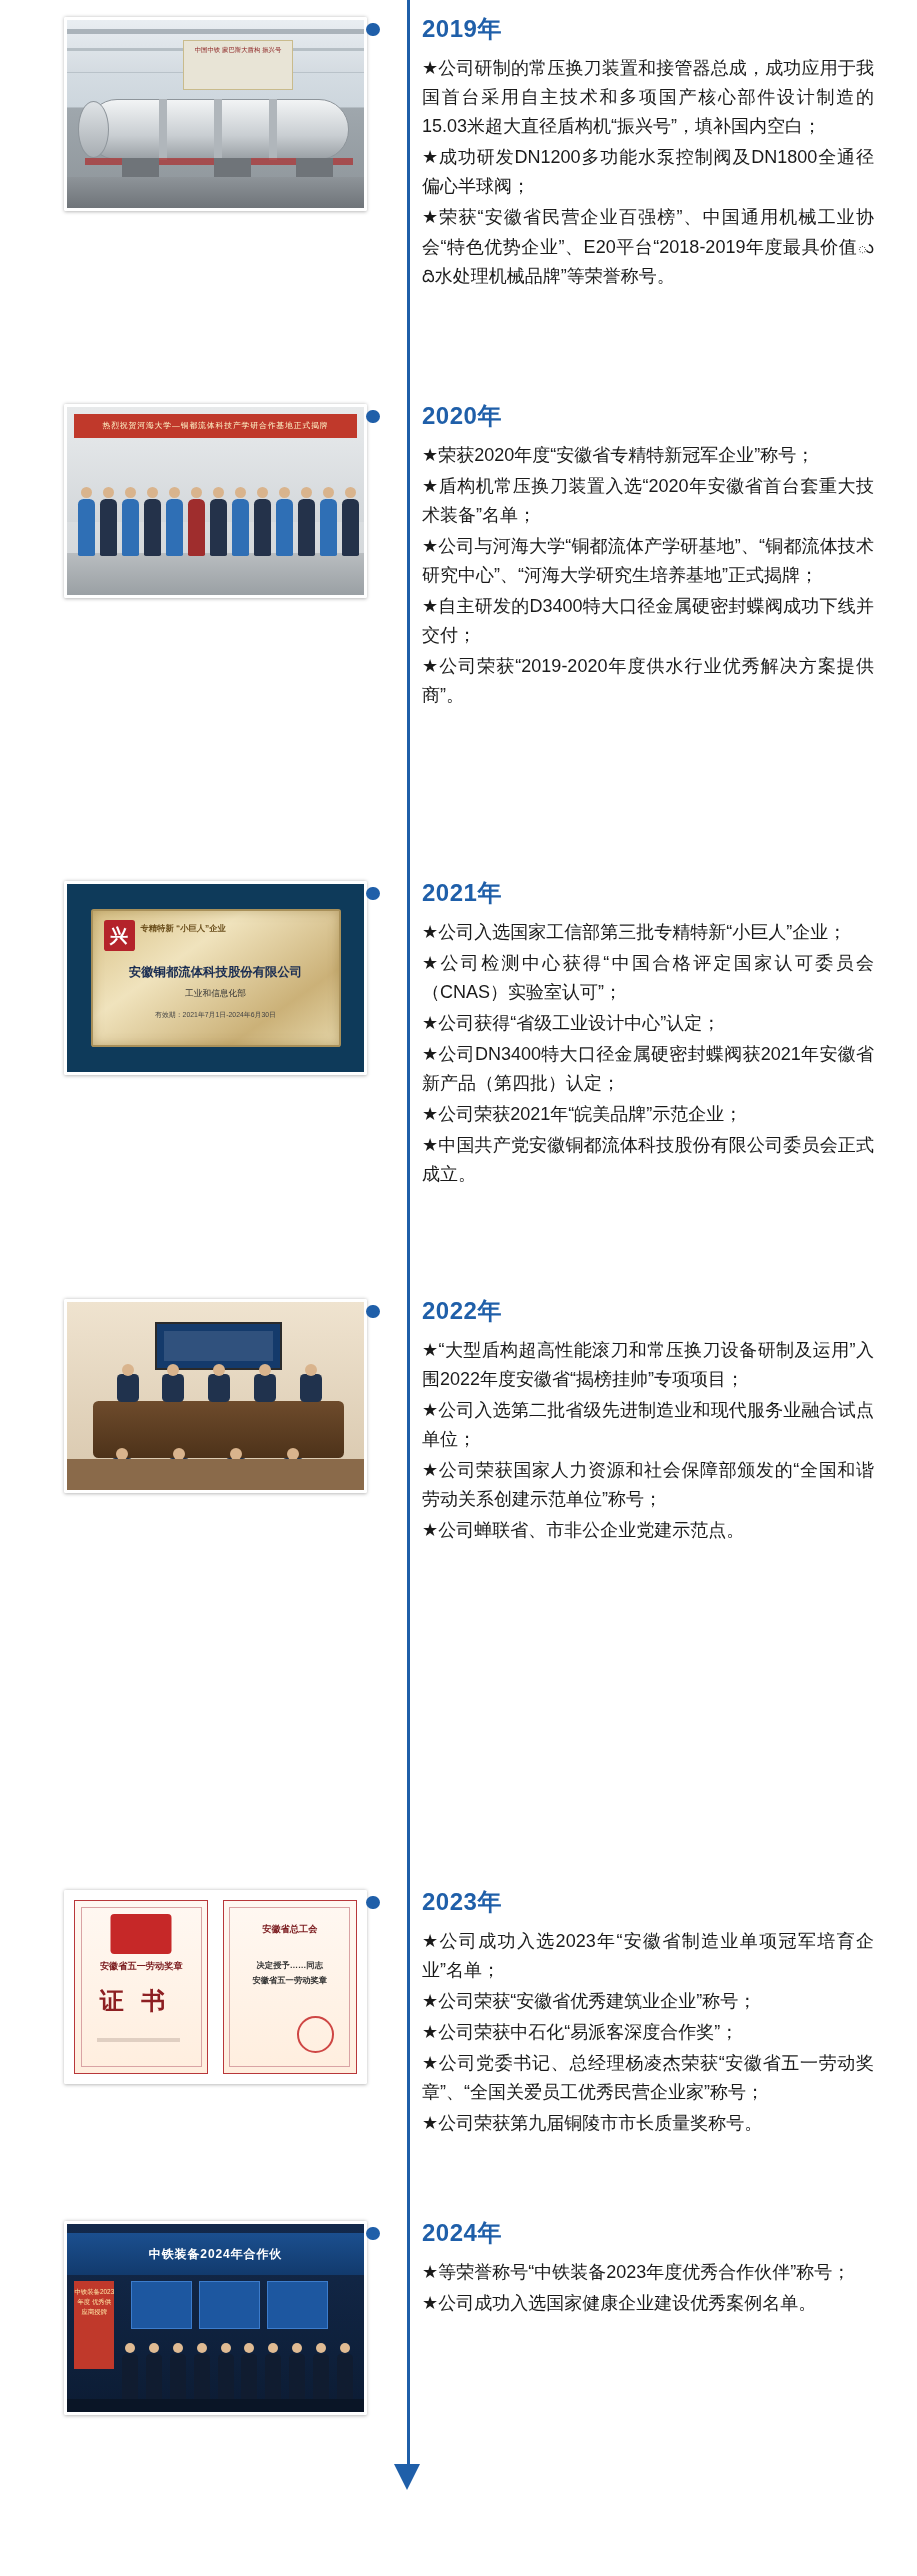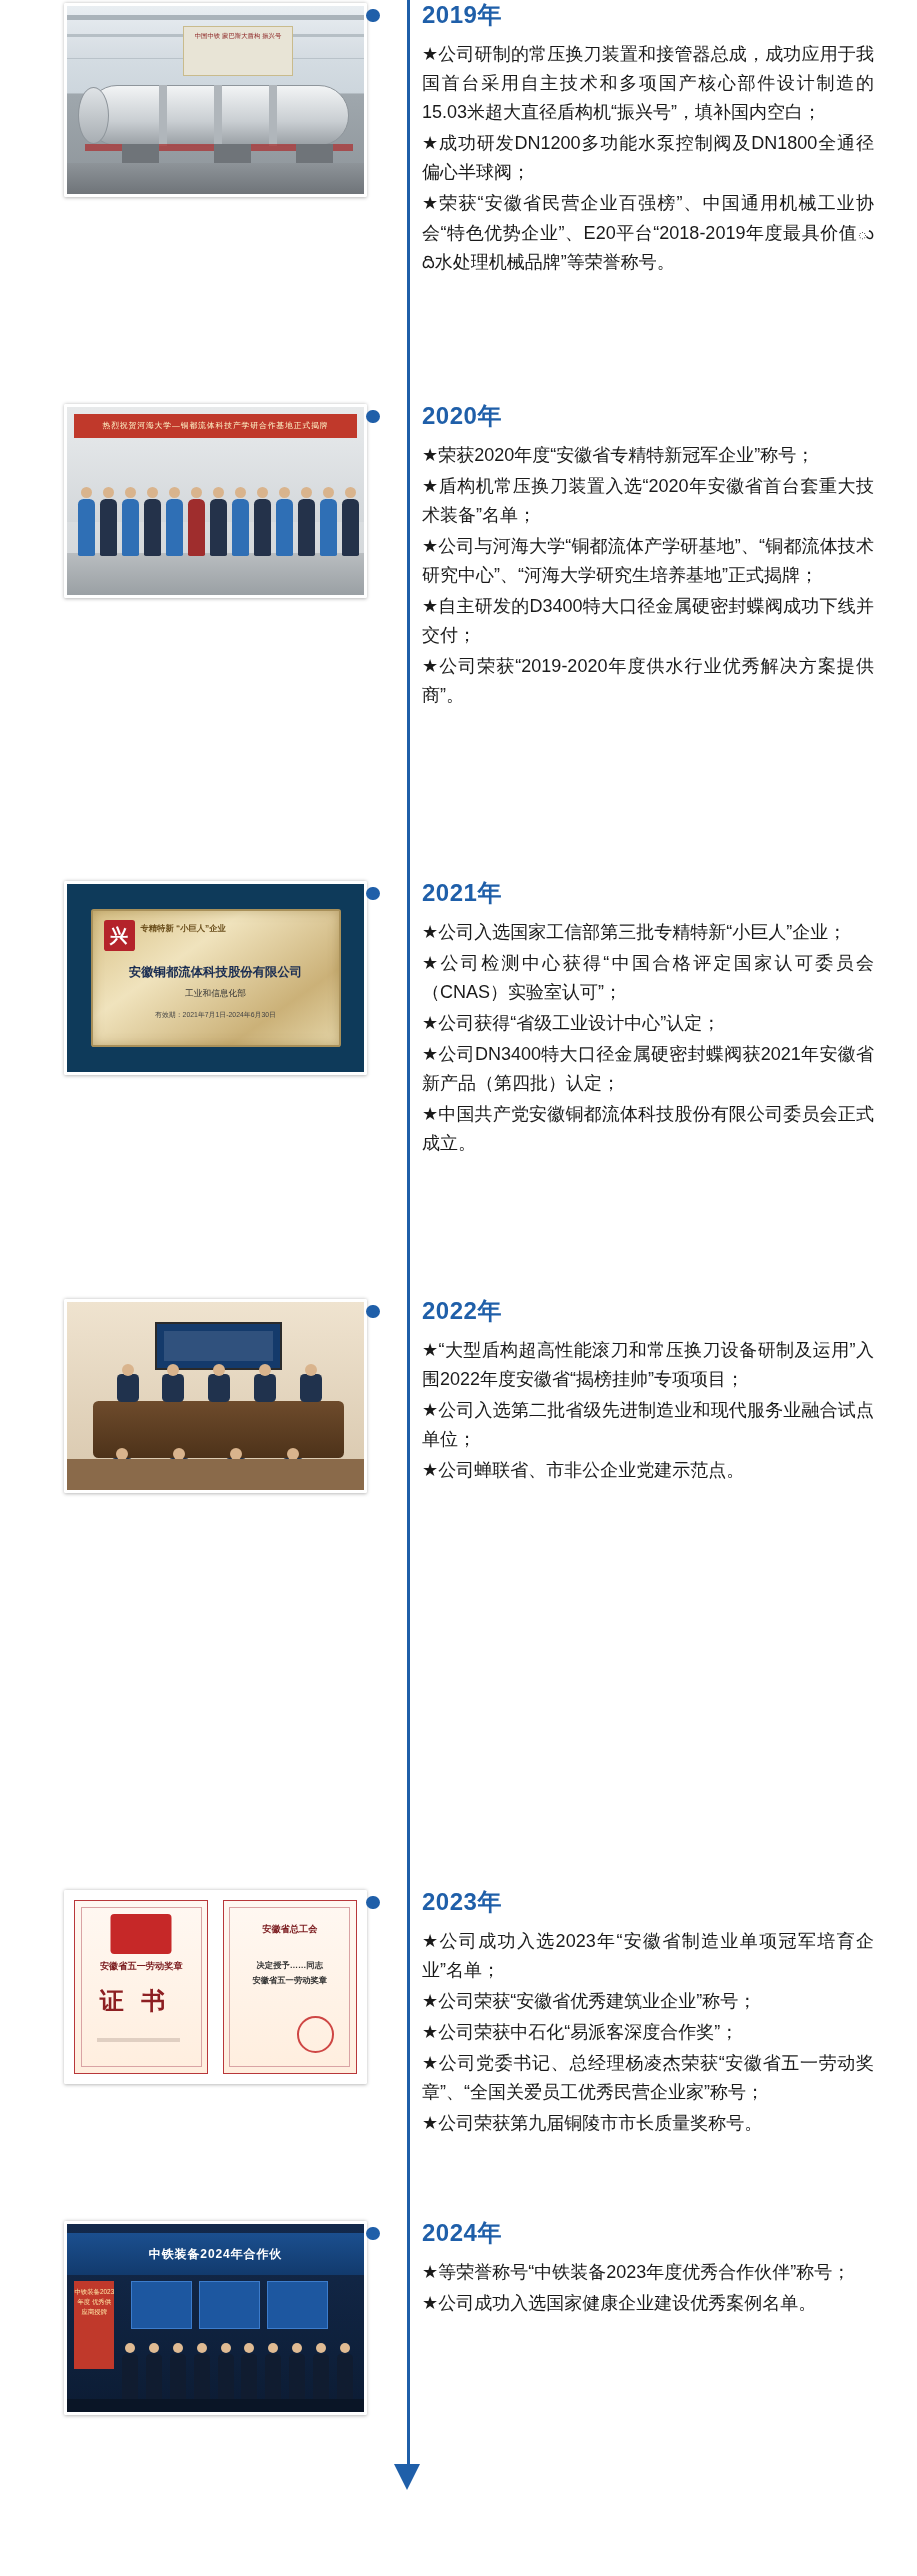--- a/index.html
+++ b/index.html
@@ -153,21 +153,21 @@
   .p2024 .pp { position:absolute; bottom:0; width:15.6px; height:53px; border-radius:4.6px 4.6px 1.8px 1.8px; background:#101c30;}
   .p2024 .pp::before{content:""; position:absolute; top:-11px; left:2.8px; width:10px; height:10px; border-radius:50%; background:#e0bb93;}
   .p2024 .floor2 { position:absolute; bottom:0; left:0; right:0; height:13px; background:#0a1526;}
 </style>
 </head>
 <body>
 
 <div class="timeline-axis"></div>
 <div class="timeline-arrow"></div>
 
-<div class="row" style="top:3px;">
+<div class="row" style="top:17px;">
   <div class="photo-cell">
     <div class="photo">
       <div class="ph-inner p2019">
         <div class="ceiling"></div>
           <div class="beam"></div>
           <div class="beam2"></div>
         <div class="banner">中国中铁 
 蒙巴斯大盾构 
 振兴号</div>
         <div class="vessel"></div>
@@ -246,20 +246,21 @@
     </div>
   </div>
   <div class="text-cell">
     <div class="dot"></div>
     <div class="year">2021年</div>
     <div class="items">
       <div class="item">★公司入选国家工信部第三批专精特新“小巨人”企业；</div>
       <div class="item">★公司检测中心获得“中国合格评定国家认可委员会（CNAS）实验室认可”；</div>
       <div class="item">★公司获得“省级工业设计中心”认定；</div>
       <div class="item">★公司DN3400特大口径金属硬密封蝶阀获2021年安徽省新产品（第四批）认定；</div>
+      <div class="item">★公司荣获2021年“皖美品牌”示范企业；</div>
       <div class="item">★中国共产党安徽铜都流体科技股份有限公司委员会正式成立。</div>
     </div>
   </div>
 </div>
 
 <div class="row" style="top:1299px;">
   <div class="photo-cell">
     <div class="photo">
       <div class="ph-inner p2022">
         <div class="wallx"></div>
@@ -277,20 +278,21 @@
         <div class="carpet"></div>
       </div>
     </div>
   </div>
   <div class="text-cell">
     <div class="dot"></div>
     <div class="year">2022年</div>
     <div class="items">
       <div class="item">★“大型盾构超高性能滚刀和常压换刀设备研制及运用”入围2022年度安徽省“揭榜挂帅”专项项目；</div>
       <div class="item">★公司入选第二批省级先进制造业和现代服务业融合试点单位；</div>
+      <div class="item">★公司荣获国家人力资源和社会保障部颁发的“全国和谐劳动关系创建示范单位”称号；</div>
       <div class="item">★公司蝉联省、市非公企业党建示范点。</div>
     </div>
   </div>
 </div>
 
 <div class="row" style="top:1890px;">
   <div class="photo-cell">
     <div class="photo">
       <div class="ph-inner p2023">
         <div class="cert">

